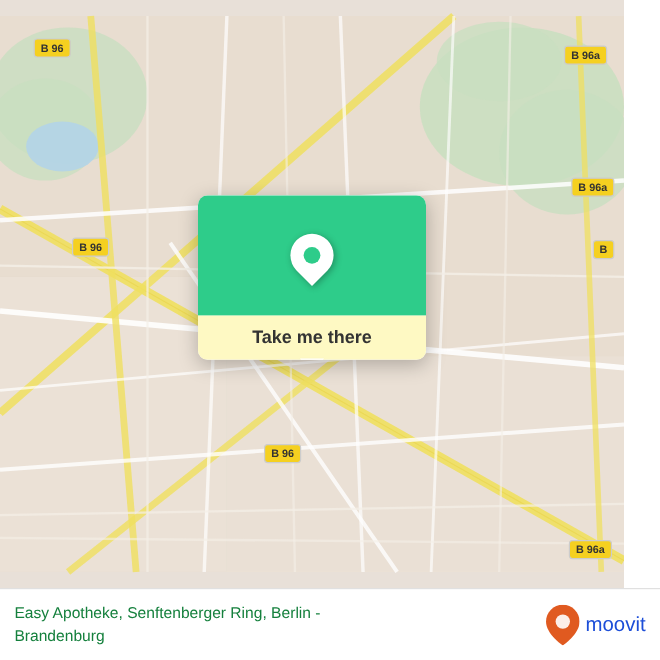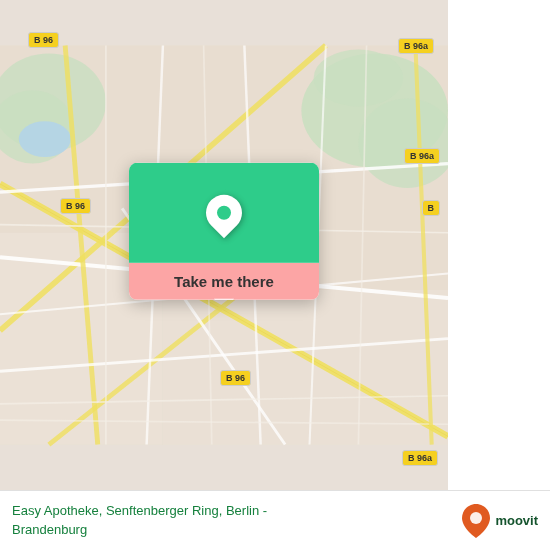--- a/index.html
+++ b/index.html
@@ -6,21 +6,21 @@
 
     body {
       width: 550px;
       height: 550px;
       overflow: hidden;
       font-family: Arial, sans-serif;
       position: relative;
     }
 
     #map-container {
-      width: 448px;
+      width: 520px;
       height: 490px;
       position: relative;
       overflow: hidden;
       background-color: #e8e0d8;
     }
 
     
     #footer {
       width: 550px;
       height: 60px;
@@ -106,21 +106,21 @@
       border-radius: 50%;
       background: #2ecc8a;
       transform: rotate(45deg);
     }
 
     #popup-bottom {
       padding: 10px 14px;
       display: flex;
       align-items: flex-end;
       justify-content: center;
-      background: #fca5a5;
+      background: #fef9c3;
     }
 
     #take-me-there-btn {
       font-size: 15px;
       font-weight: 600;
       color: #333;
       cursor: pointer;
       background: none;
       border: none;
       padding: 0;
@@ -256,16 +256,16 @@
   <div id="footer-info" style="white-space: pre-line; line-height: 1.4; font-size: 13px; color: #15803d; max-width: 380px;">Easy Apotheke, Senftenberger Ring, Berlin -
 Brandenburg</div>
 
   <div id="footer-logo">
     <div class="moovit-logo">
 
       <svg width="28" height="34" viewBox="0 0 28 34">
         <path d="M14 0 C6.27 0 0 6.27 0 14 C0 24.5 14 34 14 34 C14 34 28 24.5 28 14 C28 6.27 21.73 0 14 0Z" fill="#e05a20"></path>
         <circle cx="14" cy="14" r="6" fill="white" opacity="0.9"></circle>
       </svg>
-      <span class="moovit-text" style="font-size:13px; font-weight:bold; color:#14532d; margin-left:3px;">moovit</span>
+      <span class="moovit-text" style="font-size:17px; font-weight:normal; color:#1d4ed8; margin-left:3px;">moovit</span>
     </div>
   </div>
 </div>
 
 </body></html>

